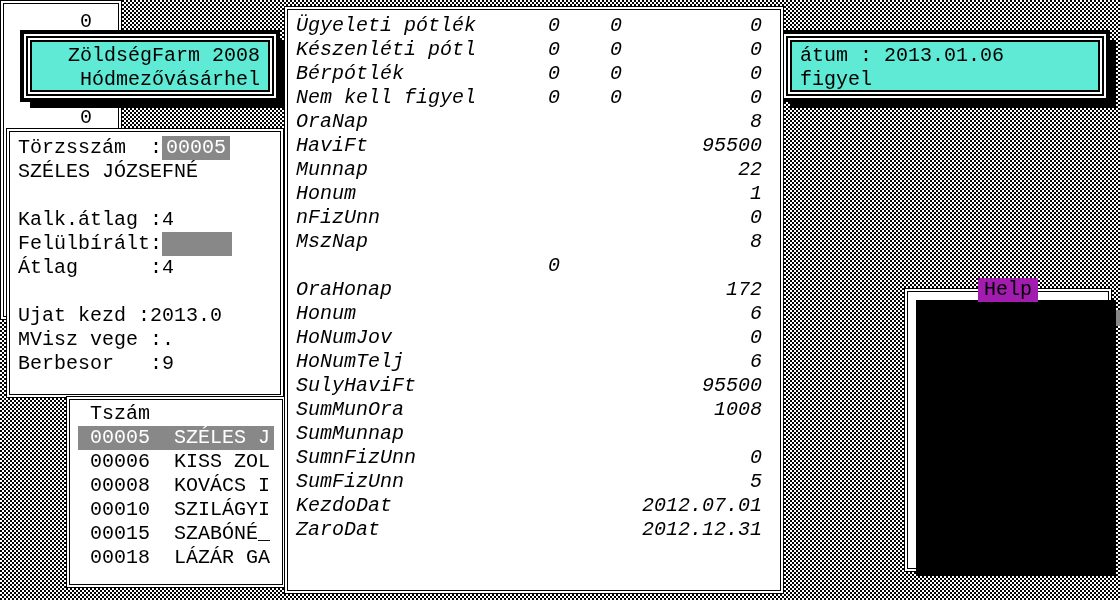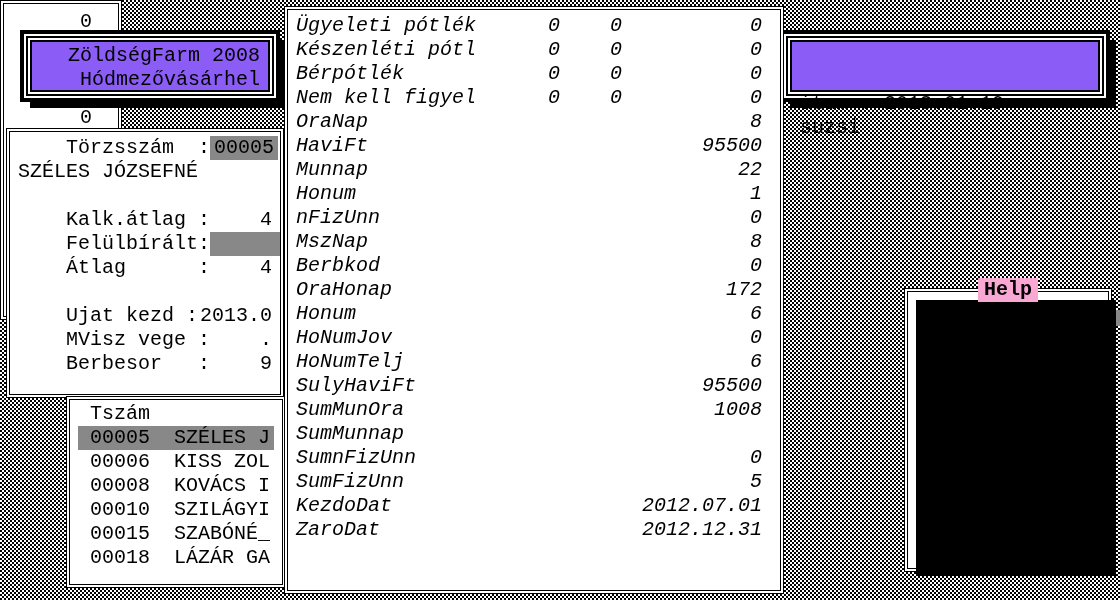--- a/index.html
+++ b/index.html
@@ -27,33 +27,33 @@
     border: 2px solid #000;
   }
   .shadow::after {
     content:"";
     position:absolute;
     top:8px; left:8px;
     width:100%; height:100%;
     background:#000;
     z-index:-1;
   }
-  .row { display:flex; white-space:pre;margin-top:48px; }
-  .highlight { background:#888; color:#000000; }
+  .row { display:flex; white-space:pre; }
+  .highlight { background:#888; color:#ffffff; }
 
   
   #hdr-left { top:30px; left:20px; width:260px; height:72px; z-index:2; }
 
   
   #hdr-right { top:30px; left:780px; width:330px; height:72px; z-index:2; }
 
   
   #emp { top:128px; left:6px; width:278px; height:270px; z-index:2; }
   #emp .inner { padding:4px 8px; }
-  #emp .line { display:flex; justify-content:space-between; white-space:pre;margin-left:48px; }
+  #emp .line { display:flex; justify-content:flex-start; white-space:pre; }
 
   
   #list { top:396px; left:66px; width:220px; height:192px; z-index:2; }
   #list .inner { padding:2px 8px; }
   #list .hdrrow { white-space:pre; }
   #list .lrow { white-space:pre; overflow:hidden; }
 
   
   #rightcol { top:120px; left:780px; width:122px; height:320px; z-index:2; background:#fff; border:2px solid #000; }
   #rightcol .inner{ padding:6px 10px 6px 4px; display:flex; flex-direction:column; align-items:flex-end;}
@@ -78,21 +78,21 @@
     padding:2px;
     background:#fff;
   }
   .tripleframe > .mid {
     border:2px solid #000;
     padding:2px;
     background:#fff;
   }
   .tripleframe > .mid > .in {
     border:2px solid #000;
-    background:#8b5cf6;
+    background:#5eead4;
     height:100%;
   }
 
   .blank-line { height:24px; }
 </style>
 </head>
 <body>
 
 <div id="hdr-left" class="panel shadow">
   <div class="tripleframe" style="height:100%;">
@@ -105,23 +105,23 @@
   </div>
 </div>
 
 <div id="hdr-right" class="panel shadow">
   <div class="tripleframe" style="height:100%;">
     <div class="mid" style="height:100%;">
         <div class="in" style="height:100%; padding:2px 8px;">
       <div class="row">
         <span>átum :</span>
         <span> </span>
-        <span>2013.01.19</span>
-      </div>
-      <div>suzsi</div>
+        <span>2013.01.06</span>
+      </div>
+      <div>figyel</div>
     </div>
       </div>
   </div>
 </div>
 
 <div id="emp" class="panel" style="border:4px double #000;">
   <div class="inner">
     <div class="line">
       <span>Törzsszám  :</span>
       <span class="highlight" style="padding:0 4px;">00005</span>
@@ -189,37 +189,37 @@
       <div class="crow"><span class="c1">Ügyeleti pótlék</span><span class="c2">0</span><span class="c3">0</span><span class="c4">0</span></div>
       <div class="crow"><span class="c1">Készenléti pótl</span><span class="c2">0</span><span class="c3">0</span><span class="c4">0</span></div>
       <div class="crow"><span class="c1">Bérpótlék</span><span class="c2">0</span><span class="c3">0</span><span class="c4">0</span></div>
       <div class="crow"><span class="c1">Nem kell figyel</span><span class="c2">0</span><span class="c3">0</span><span class="c4">0</span></div>
       <div class="crow"><span class="c1">OraNap</span><span class="cwide">8</span></div>
       <div class="crow"><span class="c1">HaviFt</span><span class="cwide">95500</span></div>
       <div class="crow"><span class="c1">Munnap</span><span class="cwide">22</span></div>
       <div class="crow"><span class="c1">Honum</span><span class="cwide">1</span></div>
       <div class="crow"><span class="c1">nFizUnn</span><span class="cwide">0</span></div>
       <div class="crow"><span class="c1">MszNap</span><span class="cwide">8</span></div>
-      <div class="crow"><span class="c1">Berbkod</span><span class="cwide">0</span></div>
+      <div class="crow"><span class="cwide">0</span></div>
       <div class="crow"><span class="c1">OraHonap</span><span class="cwide">172</span></div>
       <div class="crow"><span class="c1">Honum</span><span class="cwide">6</span></div>
       <div class="crow"><span class="c1">HoNumJov</span><span class="cwide">0</span></div>
       <div class="crow"><span class="c1">HoNumTelj</span><span class="cwide">6</span></div>
       <div class="crow"><span class="c1">SulyHaviFt</span><span class="cwide">95500</span></div>
       <div class="crow"><span class="c1">SumMunOra</span><span class="cwide">1008</span></div>
       <div class="crow"><span class="c1">SumMunnap</span></div>
       <div class="crow"><span class="c1">SumnFizUnn</span><span class="cwide">0</span></div>
       <div class="crow"><span class="c1">SumFizUnn</span><span class="cwide">5</span></div>
       <div class="crow"><span class="c1">KezdoDat</span><span class="cwide">2012.07.01</span></div>
       <div class="crow"><span class="c1">ZaroDat</span><span class="cwide">2012.12.31</span></div>
     </div>
 </div>
 
 <div id="help" class="panel shadow" style="border:4px double #000;">
-  <div style="position:absolute; top:-14px; left:50%; transform:translateX(-50%); background:#f9a8d4; padding:0 6px;font-weight:bold;">Help</div>
+  <div style="position:absolute; top:-14px; left:50%; transform:translateX(-50%); background:#a21caf; padding:0 6px;">Help</div>
   <div class="inner" id="help-inner">
       <div class="hrow">Vége</div>
       <div class="hrow">↑-Fel</div>
       <div class="hrow">↓-Le</div>
       <div class="hrow">Cacl.Adat</div>
       <div class="hrow"> </div>
       <div class="hrow">K-Keresés</div>
       <div class="hrow">M-Szürés</div>
       <div class="hrow">Ujat ad</div>
       <div class="hrow">Javítás</div>

